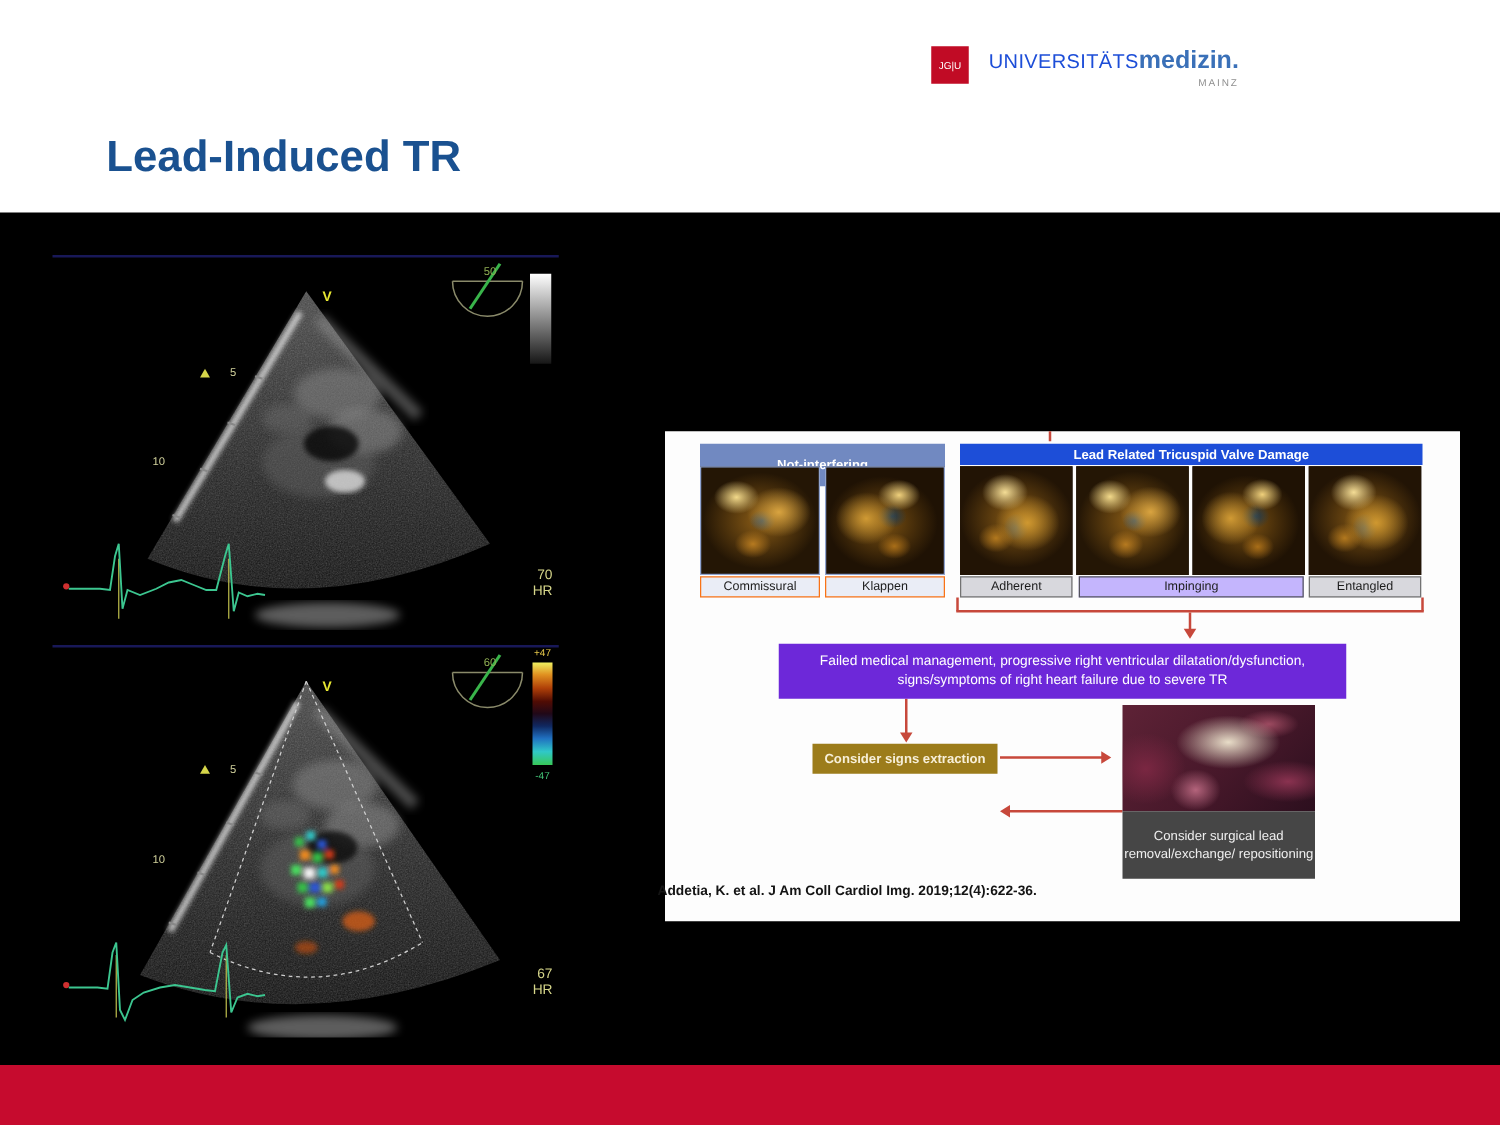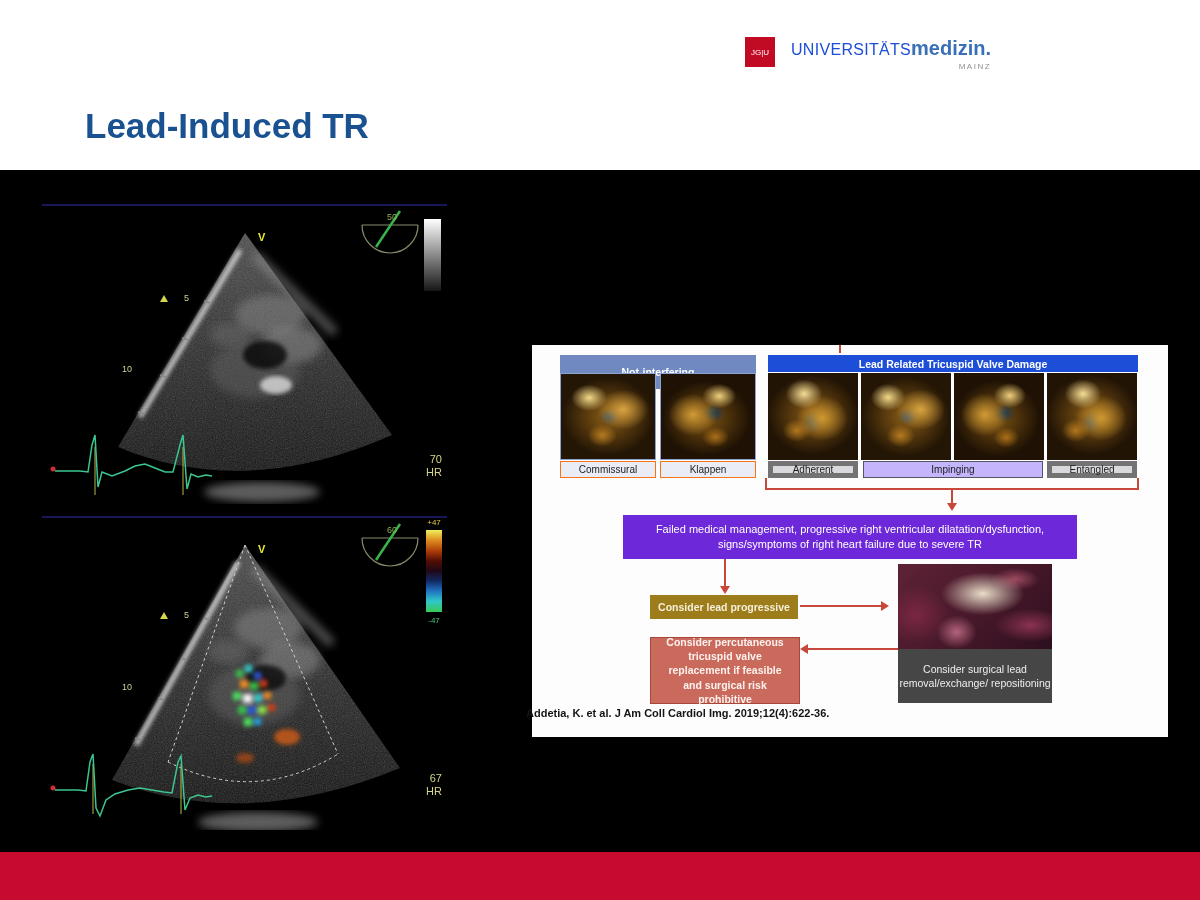--- a/index.html
+++ b/index.html
@@ -54,21 +54,21 @@
   .tC { background-image:
         radial-gradient(ellipse 34% 28% at 40% 24%, #f4dd96 0%, rgba(0,0,0,0) 60%),
         radial-gradient(ellipse 44% 40% at 60% 52%, #cf9830 0%, rgba(0,0,0,0) 65%),
         radial-gradient(ellipse 26% 22% at 32% 66%, #b2781e 0%, rgba(0,0,0,0) 60%),
         radial-gradient(ellipse 16% 18% at 50% 56%, #2a4e72 0%, rgba(0,0,0,0) 70%),
         radial-gradient(ellipse 64% 58% at 50% 48%, #8a5c16 0%, #221405 78%); }
 
   .lbl { position:absolute; top:461px; height:17px; font-size:10px; color:#1c1c1c;
          display:flex; align-items:center; justify-content:center; }
   .lbl-blue { background:#eaedf6; border:1px solid #f97316; }
-  .lbl-gray { background:#d8d8dd; border:5px solid #737373; }
+  .lbl-gray { background:#d8d8dd; border:1px solid #737373; }
   .lbl-white{ background:#c4b5fd; border:1px solid #55555f; }
 
   .fc-line { position:absolute; background:#c7483b; }
   .ar-down { position:absolute; width:0; height:0; border-left:5px solid transparent; border-right:5px solid transparent; border-top:8px solid #c7483b; }
   .ar-right { position:absolute; width:0; height:0; border-top:5px solid transparent; border-bottom:5px solid transparent; border-left:8px solid #c7483b; }
   .ar-left  { position:absolute; width:0; height:0; border-top:5px solid transparent; border-bottom:5px solid transparent; border-right:8px solid #c7483b; }
 
   .navy-box { left:623px; top:515px; width:454px; height:44px; background:#6d28d9; color:#fff;
               font-size:11px; line-height:1.4; padding:0 14px; }
   .olive-box { left:650px; top:595px; width:148px; height:24px; background:#9c7c1b; color:#f7efd8;
@@ -303,22 +303,21 @@
   <div class="fc-line" style="left:724px; top:559px; width:2px; height:28px;"></div>
   <div class="ar-down" style="left:720px; top:586px;"></div>
 
   <div class="fc-line" style="left:800px; top:605px; width:82px; height:2px;"></div>
   <div class="ar-right" style="left:881px; top:601px;"></div>
 
   <div class="fc-line" style="left:808px; top:648px; width:90px; height:2px;"></div>
   <div class="ar-left" style="left:800px; top:644px;"></div>
 
   <div class="fc-abs navy-box">Failed medical management, progressive right ventricular dilatation/dysfunction, signs/symptoms of right heart failure due to severe TR</div>
-  <div class="fc-abs olive-box">Consider lead progressive</div>
-  <div class="fc-abs salmon-box">Consider percutaneous tricuspid valve replacement if feasible and surgical risk prohibitive</div>
+  <div class="fc-abs olive-box">Consider signs extraction</div>
   <div class="photo"></div>
   <div class="fc-abs gray-box">Consider surgical lead removal/exchange/ repositioning</div>
 
   <div class="citation">Addetia, K. et al. J Am Coll Cardiol Img. 2019;12(4):622-36.</div>
 
   <div class="red-bar"></div>
 
 </div>
 
 </body></html>

